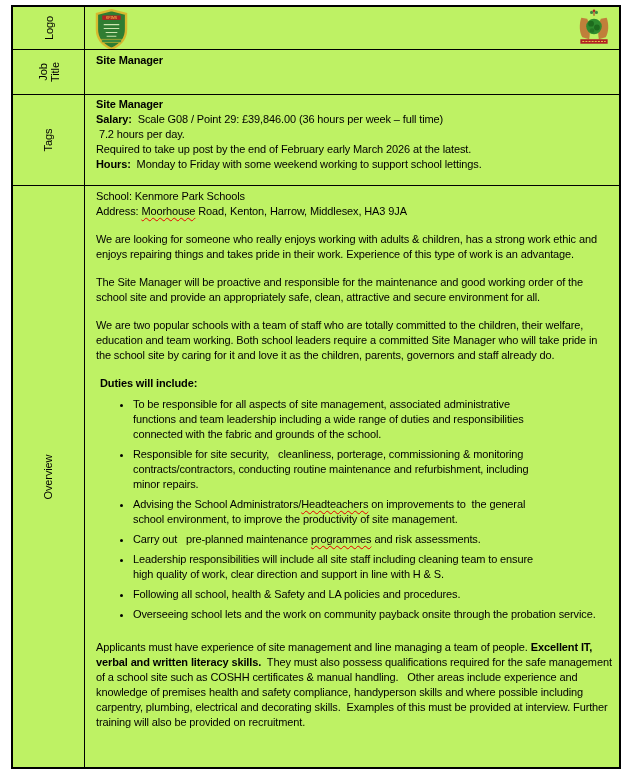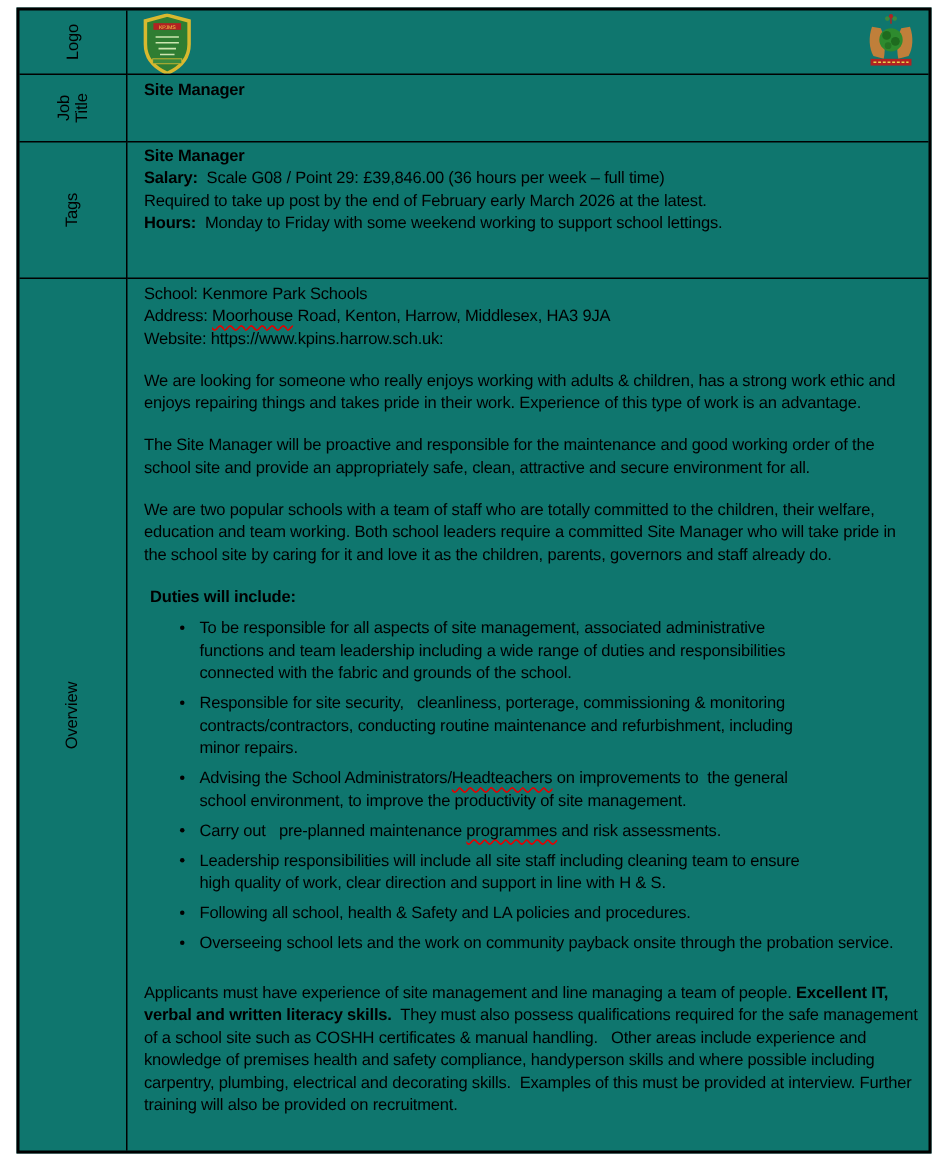--- a/index.html
+++ b/index.html
@@ -7,21 +7,21 @@
     width:626px;height:772px;position:relative;overflow:hidden;
     font-family:"Liberation Sans",sans-serif;font-size:11px;line-height:15px;
     color:#000;letter-spacing:-0.12px;
   }
   .doc{
     position:absolute;left:11px;top:5px;width:606px;height:760px;
     border:2px solid #000;
     display:grid;
     grid-template-columns:72px 1fr;
     grid-template-rows:43px 45px 91px 1fr;
-    background:#0f766e;
+    background:#bef264;
   }
   .lcell{
     border-right:1.2px solid #000;border-bottom:1.2px solid #000;
     display:flex;align-items:center;justify-content:center;overflow:hidden;
   }
   .ccell{border-bottom:1.2px solid #000;overflow:hidden;}
   .row-last{border-bottom:none;}
   .rot{transform:rotate(-90deg);font-size:11px;line-height:12px;text-align:center;white-space:nowrap;}
   .rot.two{white-space:normal;width:30px;}
   .b{font-weight:bold;}
@@ -83,31 +83,31 @@
   <div class="ccell jobtitle-cell">
     <div class="b">Site Manager</div>
   </div>
 
   <div class="lcell">
     <span class="rot">Tags</span>
   </div>
   <div class="ccell tags-cell">
     <div class="tl b">Site Manager</div>
     <div class="tl"><span class="b">Salary:</span><span>  Scale G08 / Point 29: £39,846.00 (36 hours per week – full time)</span></div>
+    <div class="tl"> 7.2 hours per day.</div>
     <div class="tl">Required to take up post by the end of February early March 2026 at the latest.</div>
     <div class="tl"><span class="b">Hours:</span><span>  Monday to Friday with some weekend working to support school lettings.</span></div>
   </div>
 
   <div class="lcell row-last">
     <span class="rot">Overview</span>
   </div>
   <div class="ccell row-last ov-cell">
     <p>School: Kenmore Park Schools</p>
     <p><span>Address: </span><span class="sp">Moorhouse</span><span> Road, Kenton, Harrow, Middlesex, HA3 9JA</span></p>
-    <p>Website: https://www.kpins.harrow.sch.uk:</p>
     <div class="gap"></div>
     <p>We are looking for someone who really enjoys working with adults &amp; children, has a strong work ethic and enjoys repairing things and takes pride in their work. Experience of this type of work is an advantage.</p>
     <div class="gap"></div>
     <p>The Site Manager will be proactive and responsible for the maintenance and good working order of the school site and provide an appropriately safe, clean, attractive and secure environment for all.</p>
     <div class="gap"></div>
     <p>We are two popular schools with a team of staff who are totally committed to the children, their welfare, education and team working. Both school leaders require a committed Site Manager who will take pride in the school site by caring for it and love it as the children, parents, governors and staff already do.</p>
     <div class="gap"></div>
     <div class="duties-h">Duties will include:</div>
     <ul class="duties">
       <li><span>To be responsible for all aspects of site management, associated administrative

